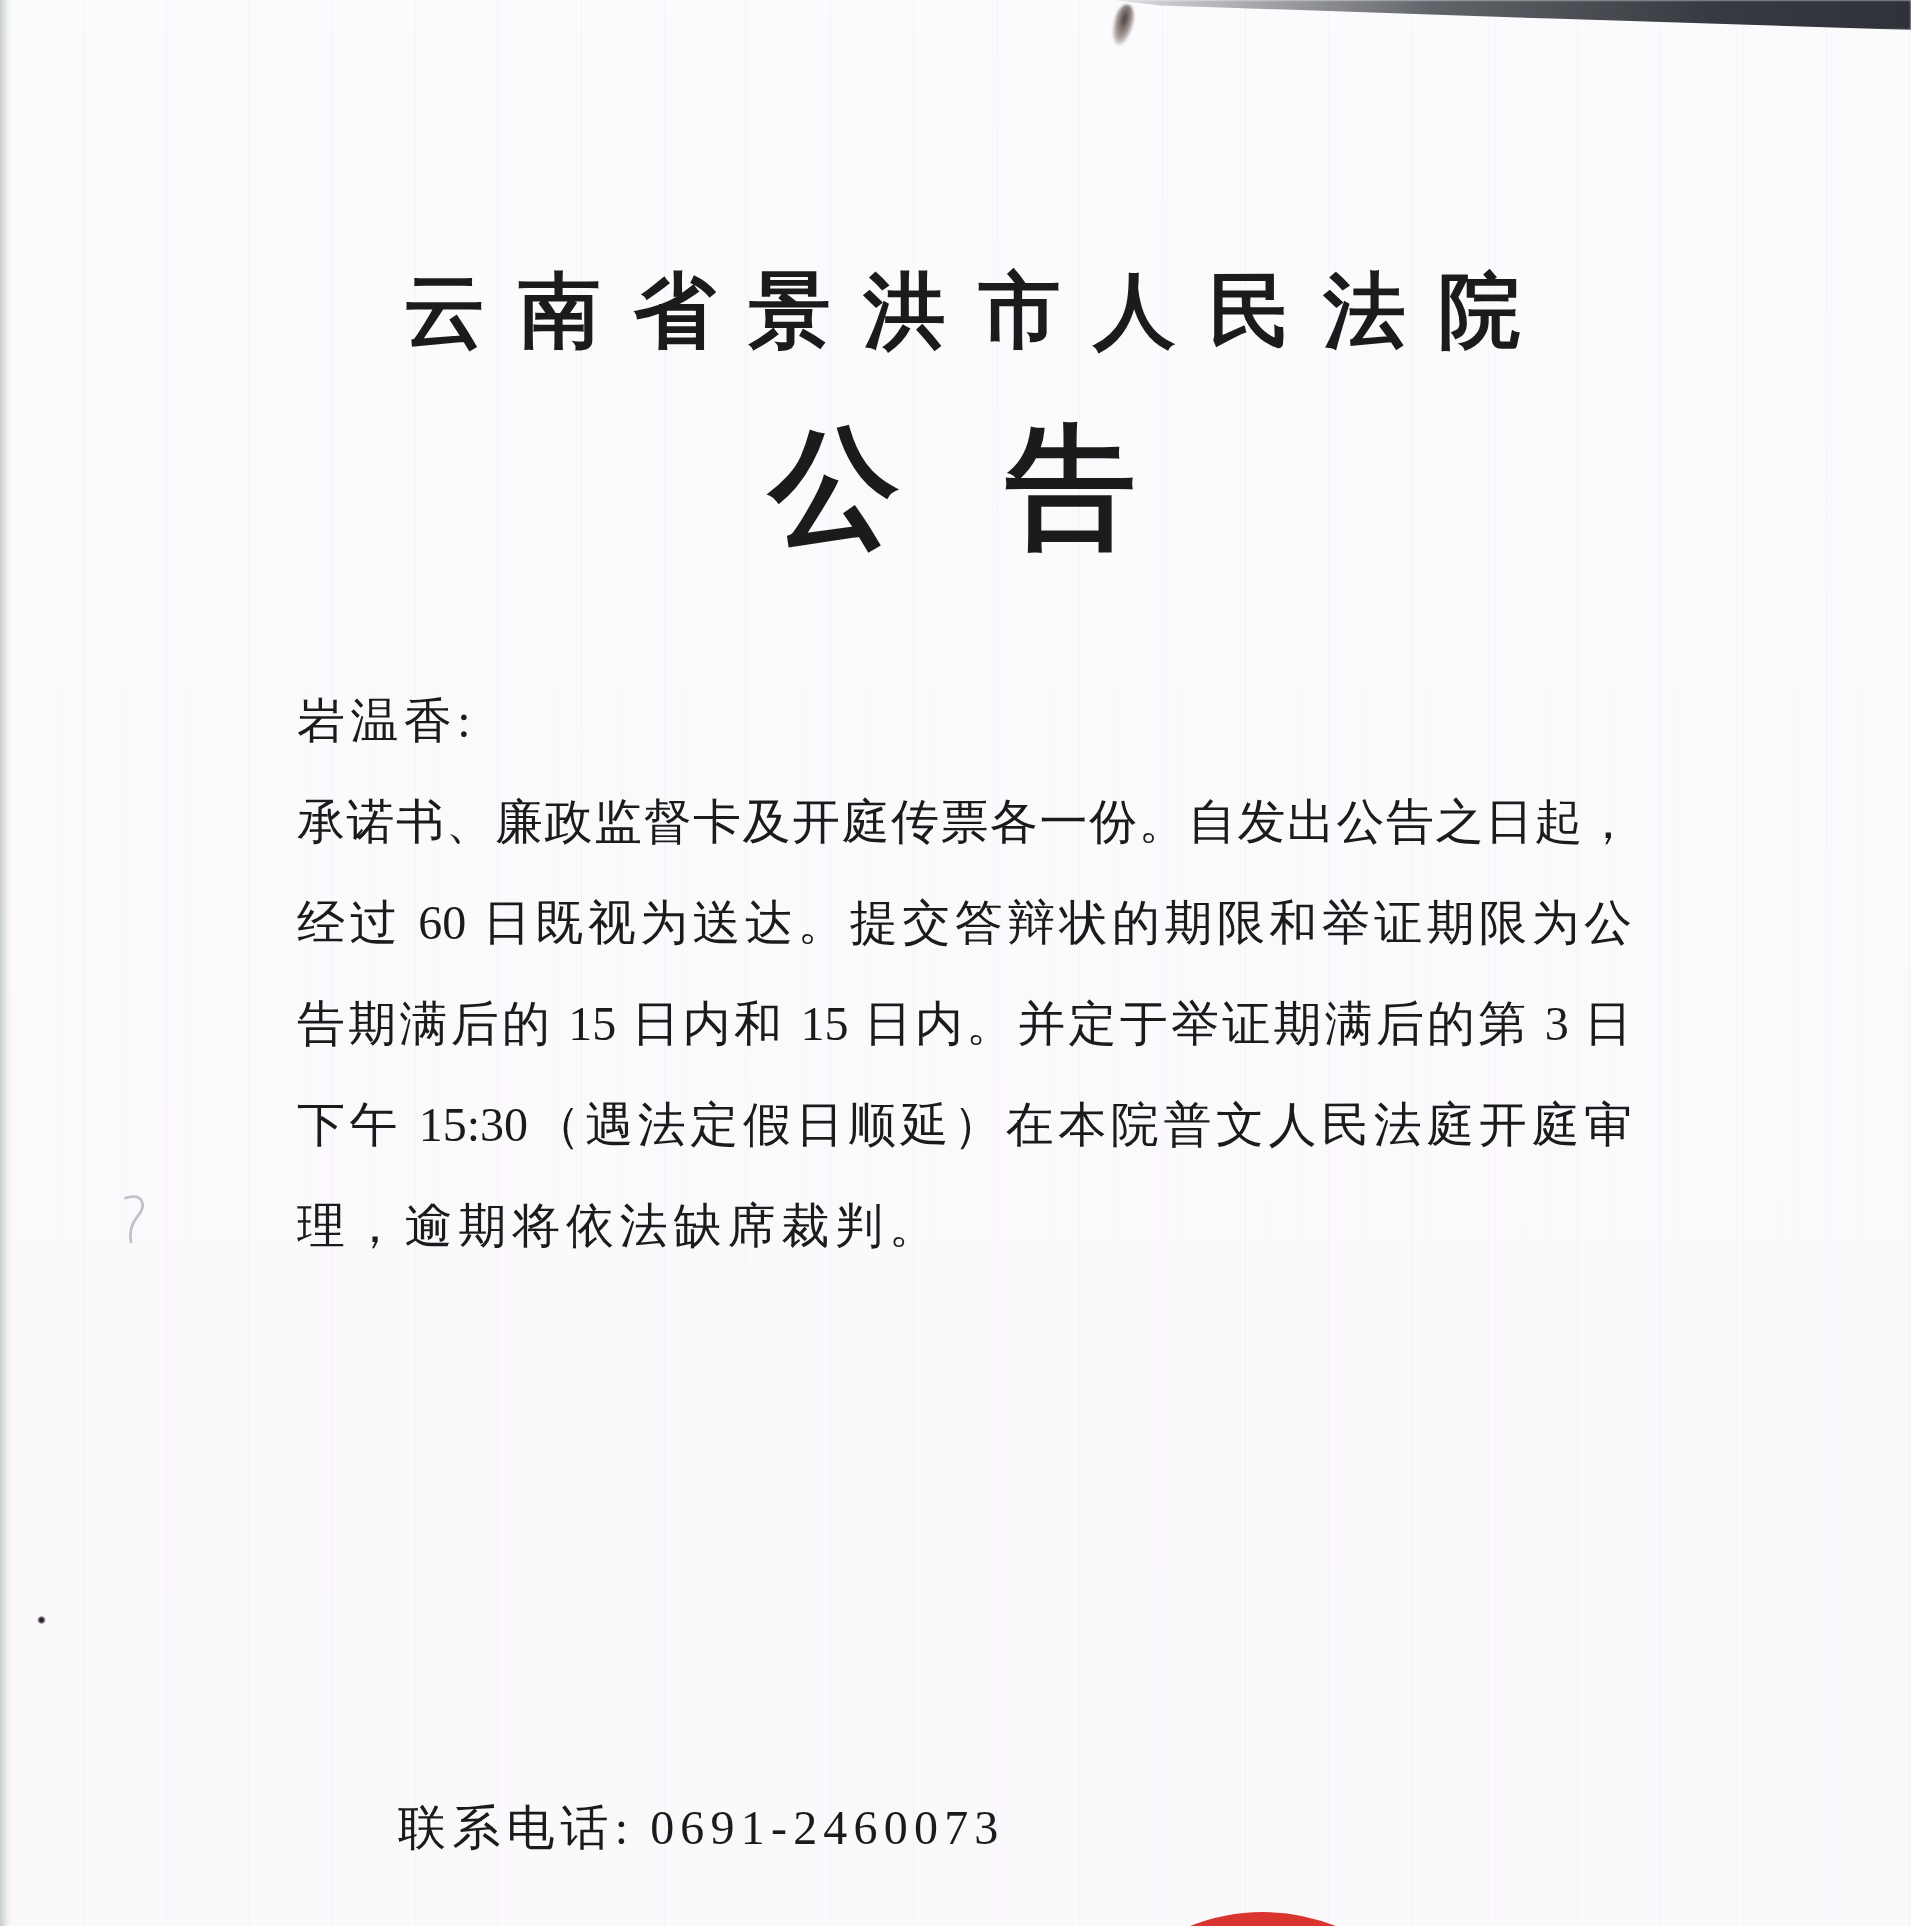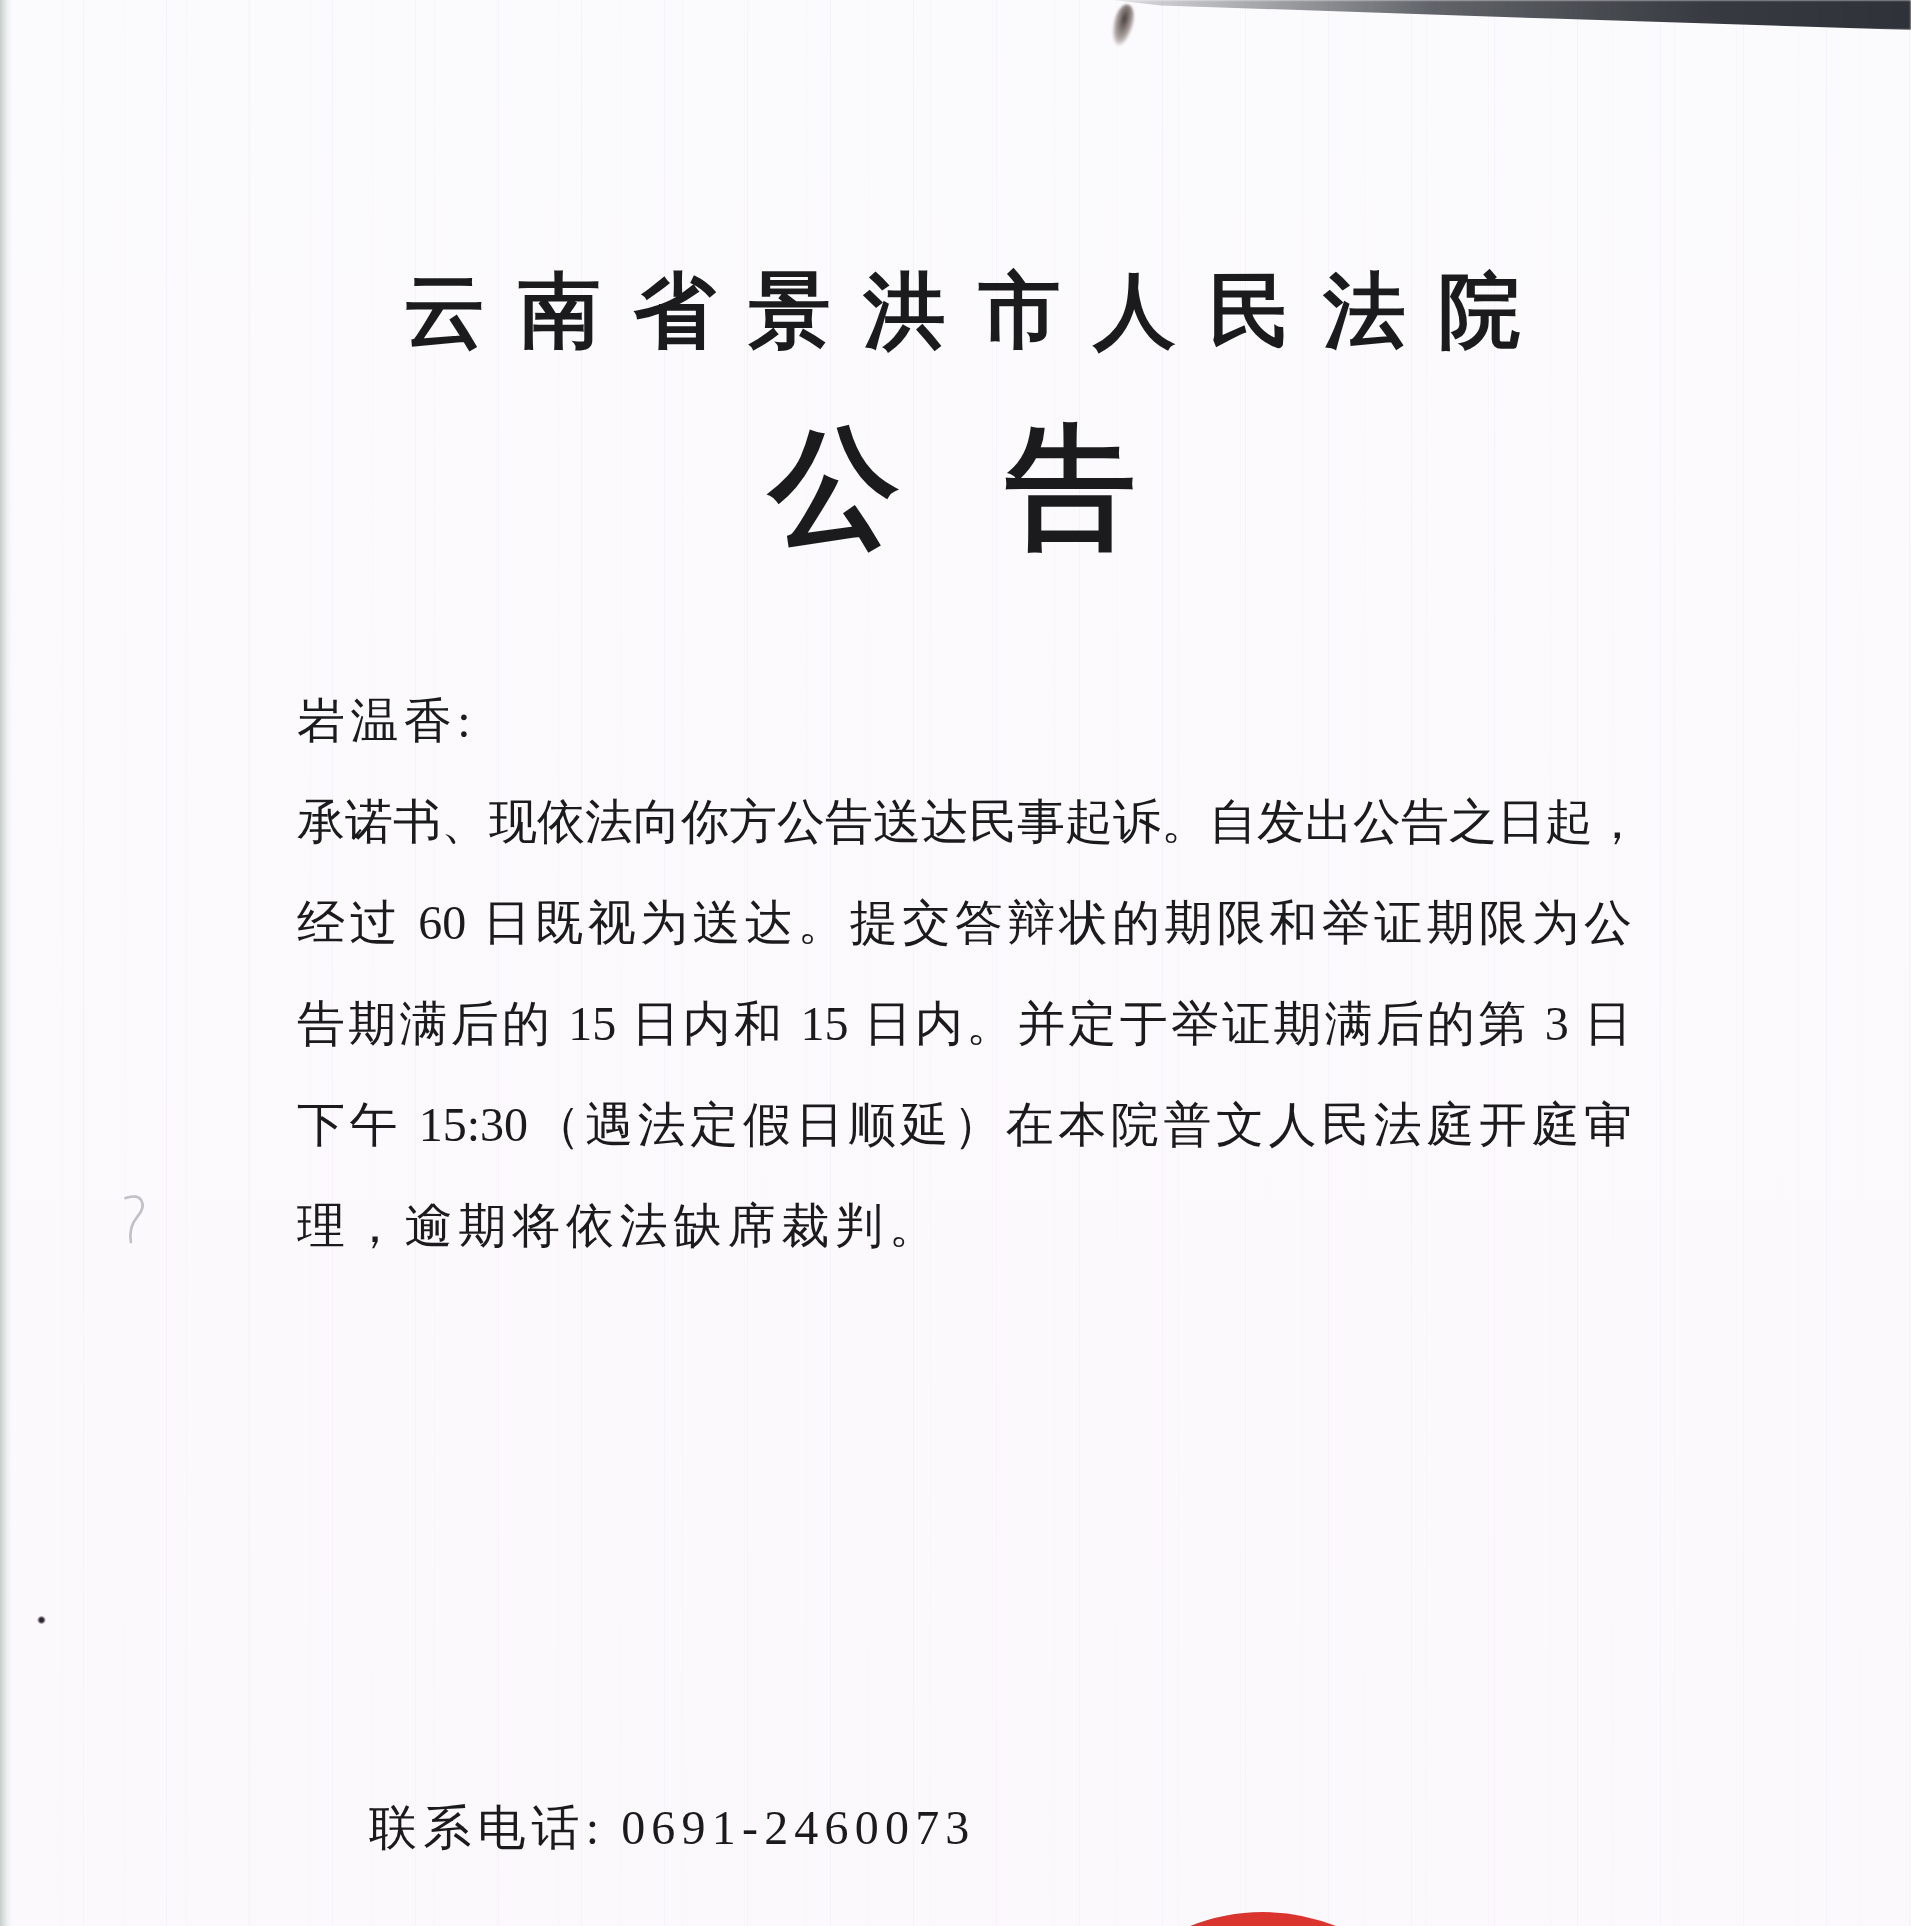--- a/index.html
+++ b/index.html
@@ -35,21 +35,21 @@
     transform:translateX(15.4px);white-space:nowrap;}
   
   .recipient{position:absolute;left:297px;top:670px;width:1335px;height:101px;
     line-height:101px;font-size:48px;letter-spacing:5.4px;}
   .paragraph{position:absolute;left:297px;top:771px;width:1335px;font-size:48px;}
   .body-line{height:101px;line-height:101px;text-align:justify;text-align-last:justify;white-space:nowrap;}
   .body-line.indent{text-indent:97px;}
   .body-line.last{text-align-last:left;letter-spacing:5.8px;white-space:normal;}
   .handler-line{position:absolute;left:386px;top:1676px;height:101px;line-height:101px;
     font-size:48px;letter-spacing:6.2px;white-space:nowrap;}
-  .phone-line{position:absolute;left:369px;top:1777px;height:101px;line-height:101px;
+  .phone-line{position:absolute;left:398px;top:1777px;height:101px;line-height:101px;
     font-size:48px;letter-spacing:6.2px;white-space:nowrap;text-align:center;}
   
   .seal{position:absolute;left:1053px;top:1902px;width:420px;height:435px;z-index:3;opacity:.93;}
   .pencil{position:absolute;left:114px;top:1190px;width:46px;height:62px;opacity:.5;}
 </style>
 </head>
 <body>
 
 <div class="page">
 
@@ -58,21 +58,21 @@
   <div class="artifact-top"></div>
   <div class="artifact-smudge"></div>
   <div class="dot-a"></div>
 
   <h1 class="court-name">云南省景洪市人民法院</h1>
   <h2 class="notice-title">公 告</h2>
 
   <div class="recipient">岩温香:</div>
 
   <div class="paragraph">
-    <div class="body-line">承诺书、现依法向你方公告送达民事起诉。自发出公告之日起，</div>
+    <div class="body-line">承诺书、廉政监督卡及开庭传票各一份。自发出公告之日起，</div>
     <div class="body-line">经过 60 日既视为送达。提交答辩状的期限和举证期限为公</div>
     <div class="body-line">告期满后的 15 日内和 15 日内。并定于举证期满后的第 3 日</div>
     <div class="body-line">下午 15:30（遇法定假日顺延）在本院普文人民法庭开庭审</div>
     <div class="body-line last">理，逾期将依法缺席裁判。</div>
   </div>
 
 
   <div class="phone-line"><span>联系电话:</span> <span>0691-2460073</span></div>
 
   <svg class="seal" viewBox="0 0 1090 1130">

